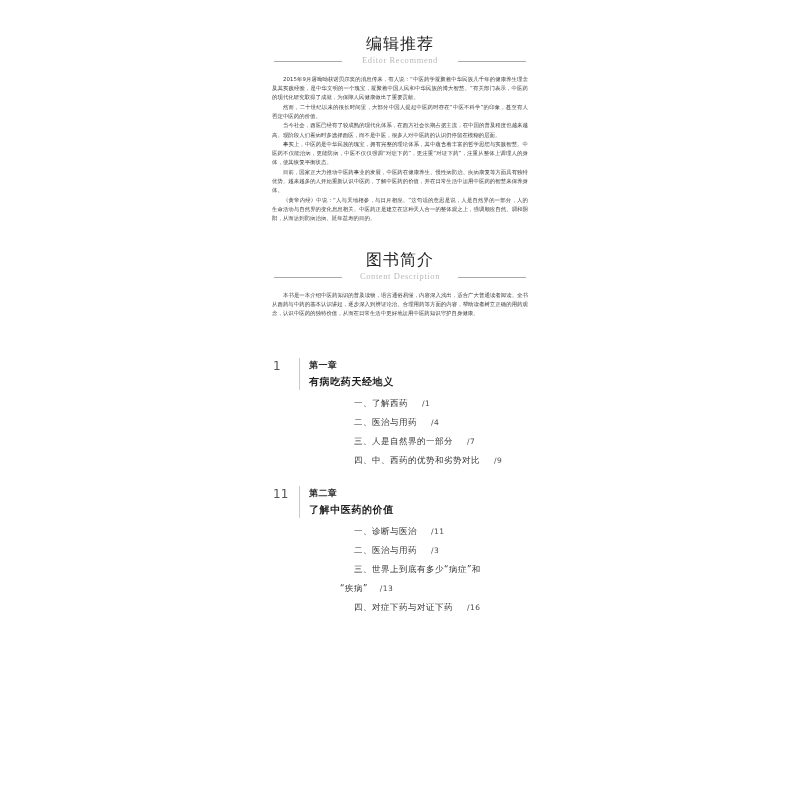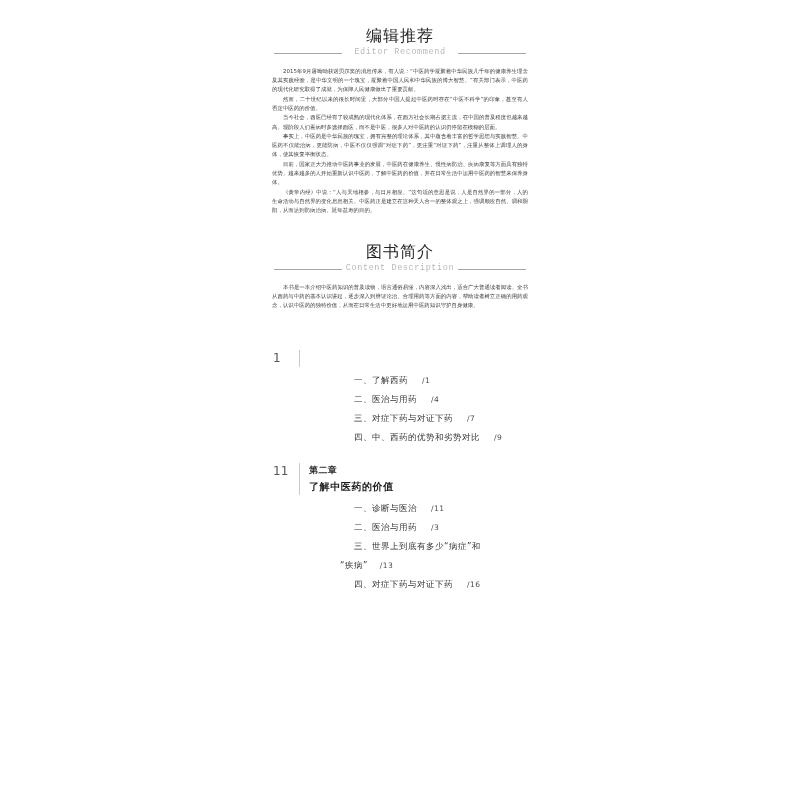--- a/index.html
+++ b/index.html
@@ -20,21 +20,21 @@
     left: 0;
     top: 0;
     width: 800px;
     height: 800px;
     background: #fff;
   }
 
   .column {
     position: absolute;
     left: 272px;
-    top: 0;
+    top: 8px;
     width: 256px;
   }
 
   
   .section-head {
     position: relative;
     width: 100%;
     text-align: center;
     margin: 0;
   }
@@ -51,21 +51,21 @@
     font-family: "DejaVu Sans", "Liberation Sans", sans-serif;
     font-size: 16px;
     line-height: 20px;
     color: #262626;
     letter-spacing: 1px;
     font-weight: 500;
     margin: 0;
     padding: 0;
   }
   .section-sub {
-    font-family: Liberation Mono, monospace;
+    font-family: Liberation Serif, serif;
     font-size: 8.5px;
     line-height: 11px;
     color: #b9b9b9;
     letter-spacing: 0.6px;
     margin: 1px 0 0 0;
   }
 
   
   .body-block {
     margin-top: 9px;
@@ -199,30 +199,34 @@
 
     <div class="spacer-lg"></div>
 
 
     <div class="catalogue">
 
       <div>
         <div class="chapter">
           <div class="chapter-num">1</div>
           <div class="chapter-bar"></div>
+          <div class="chapter-text">
+            <div class="chapter-label">第一章</div>
+            <div class="chapter-name">有病吃药天经地义</div>
+          </div>
         </div>
         <ul class="toc-list">
           <li class="toc-item">
             <span class="t-label">一、了解西药</span><span class="t-page">/1</span>
           </li>
           <li class="toc-item">
             <span class="t-label">二、医治与用药</span><span class="t-page">/4</span>
           </li>
           <li class="toc-item">
-            <span class="t-label">三、对症下药与对证下药</span><span class="t-page">/7</span>
+            <span class="t-label">三、人是自然界的一部分</span><span class="t-page">/7</span>
           </li>
           <li class="toc-item">
             <span class="t-label">四、中、西药的优势和劣势对比</span><span class="t-page">/9</span>
           </li>
         </ul>
       </div>
 
       <div class="spacer-md"></div>
 
       <div>

